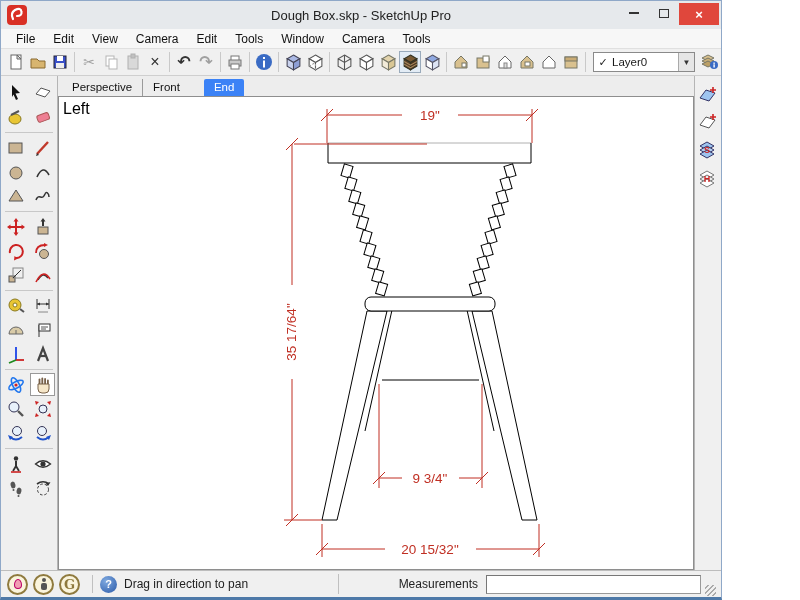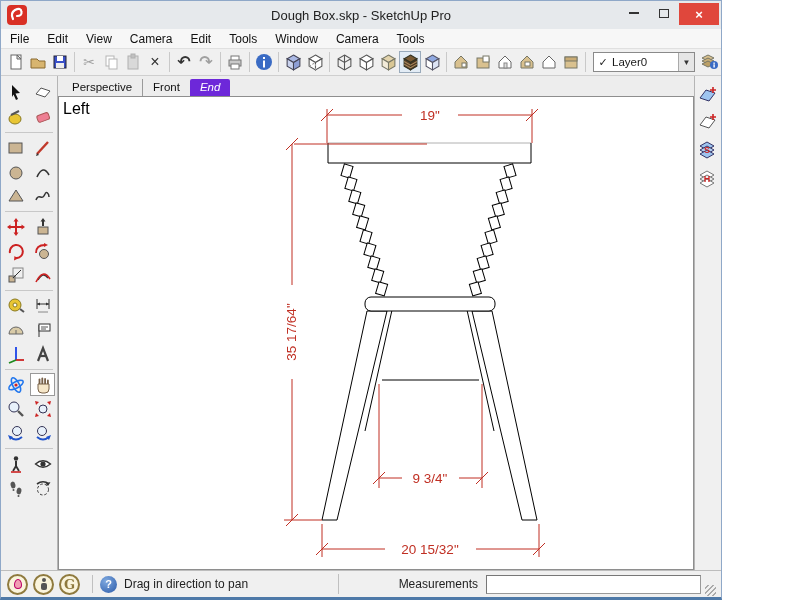--- a/index.html
+++ b/index.html
@@ -11,21 +11,21 @@
   .titlebar { height:28px; background:#e6e9ec; position:relative; display:flex; align-items:center; flex:none; }
   .su-logo { width:20px; height:20px; margin:0 6px; border-radius:4px; background:#d93025; flex:none; }
   .title-text { position:absolute; left:0; right:0; text-align:center; font-size:13px; color:#222; }
   .win-btns { position:absolute; right:2px; top:2px; display:flex; align-items:flex-start; }
   .wbtn { width:30px; height:20px; display:flex; align-items:center; justify-content:center; }
   .wbtn .bar { width:10px; height:2px; background:#333; }
   .wbtn .box { width:10px; height:9px; border:1.5px solid #333; }
   .wbtn.close { width:40px; height:22px; background:#e0473c; color:#fff; font-size:13px; font-weight:bold; }
 
   
-  .menubar { height:20px; background:#f7f7f7; display:flex; align-items:center; border-bottom:1px solid #e0e0e0; flex:none; }
+  .menubar { height:20px; background:#f7f7f7; display:flex; align-items:center; padding-left:6px; border-bottom:1px solid #e0e0e0; flex:none; }
   .menu-item { padding:2px 9px; font-size:12px; color:#111; }
 
   
   .toolbar { height:27px; background:#f0f0f0; display:flex; align-items:center; padding-left:4px; border-bottom:1px solid #cfcfcf; flex:none; }
   .tbtn { width:22px; height:22px; display:flex; align-items:center; justify-content:center; flex:none; }
   .tbtn.pressed { background:#e3ecf5; border:1px solid #9ab; }
   .tsep { width:1px; height:20px; background:#c9c9c9; margin:0 3px; flex:none; }
   .glyph { font-size:14px; line-height:1; }
   .gray { color:#a0a0a0; } .dark { color:#333; }
   .layer-dd { display:flex; align-items:center; height:20px; width:106px; background:#fff; border:1px solid #8a8a8a; margin-left:4px; }
@@ -38,21 +38,21 @@
   .palette { width:57px; background:#efefef; border-right:1px solid #b5b5b5; padding-top:5px; flex:none; }
   .prow { display:flex; justify-content:center; gap:2px; height:24px; }
   .pcell { width:25px; height:23px; display:flex; align-items:center; justify-content:center; }
   .pcell.pressed { background:#fff; border:1px solid #999; }
   .pdiv { height:1px; background:#c8c8c8; margin:3px 4px; }
 
   .main { flex:1; display:flex; flex-direction:column; min-width:0; }
   .tabrow { height:20px; background:#ededed; display:flex; align-items:flex-end; padding-left:4px; flex:none; }
   .tab { font-size:11.5px; padding:2px 10px 3px; color:#111; }
   .tab.sep { border-right:1px solid #9a9a9a; }
-  .tab.active { background:#6d28d9; color:#fff; border-radius:2px 2px 0 0;font-style:italic; }
+  .tab.active { background:#3b82f6; color:#fff; margin-left:14px; border-radius:2px 2px 0 0; }
   .canvas { flex:1; background:#fff; border:1px solid #8e8e8e; position:relative; overflow:hidden; }
   .view-label { position:absolute; left:4px; top:3px; font-size:16px; color:#000; }
 
   .rightbar { width:27px; background:#f0f0f0; border-left:1px solid #b5b5b5; padding-top:10px; display:flex; flex-direction:column; align-items:center; gap:9px; flex:none; }
 
   
   .statusbar { height:27px; background:#f0f0f0; border-top:1px solid #bdbdbd; display:flex; align-items:center; padding:0 4px 0 6px; flex:none; }
   .scircle { width:21px; height:21px; border-radius:50%; border:2px solid #8f7a3e; background:#faf4dc; margin-right:5px; display:flex; align-items:center; justify-content:center; position:relative; flex:none; }
   .balloon { width:8px; height:10px; border-radius:50% 50% 50% 50%/60% 60% 40% 40%; background:#f2a0b4; border:1px solid #b06; }
   .person { width:10px; height:12px; position:relative; }

